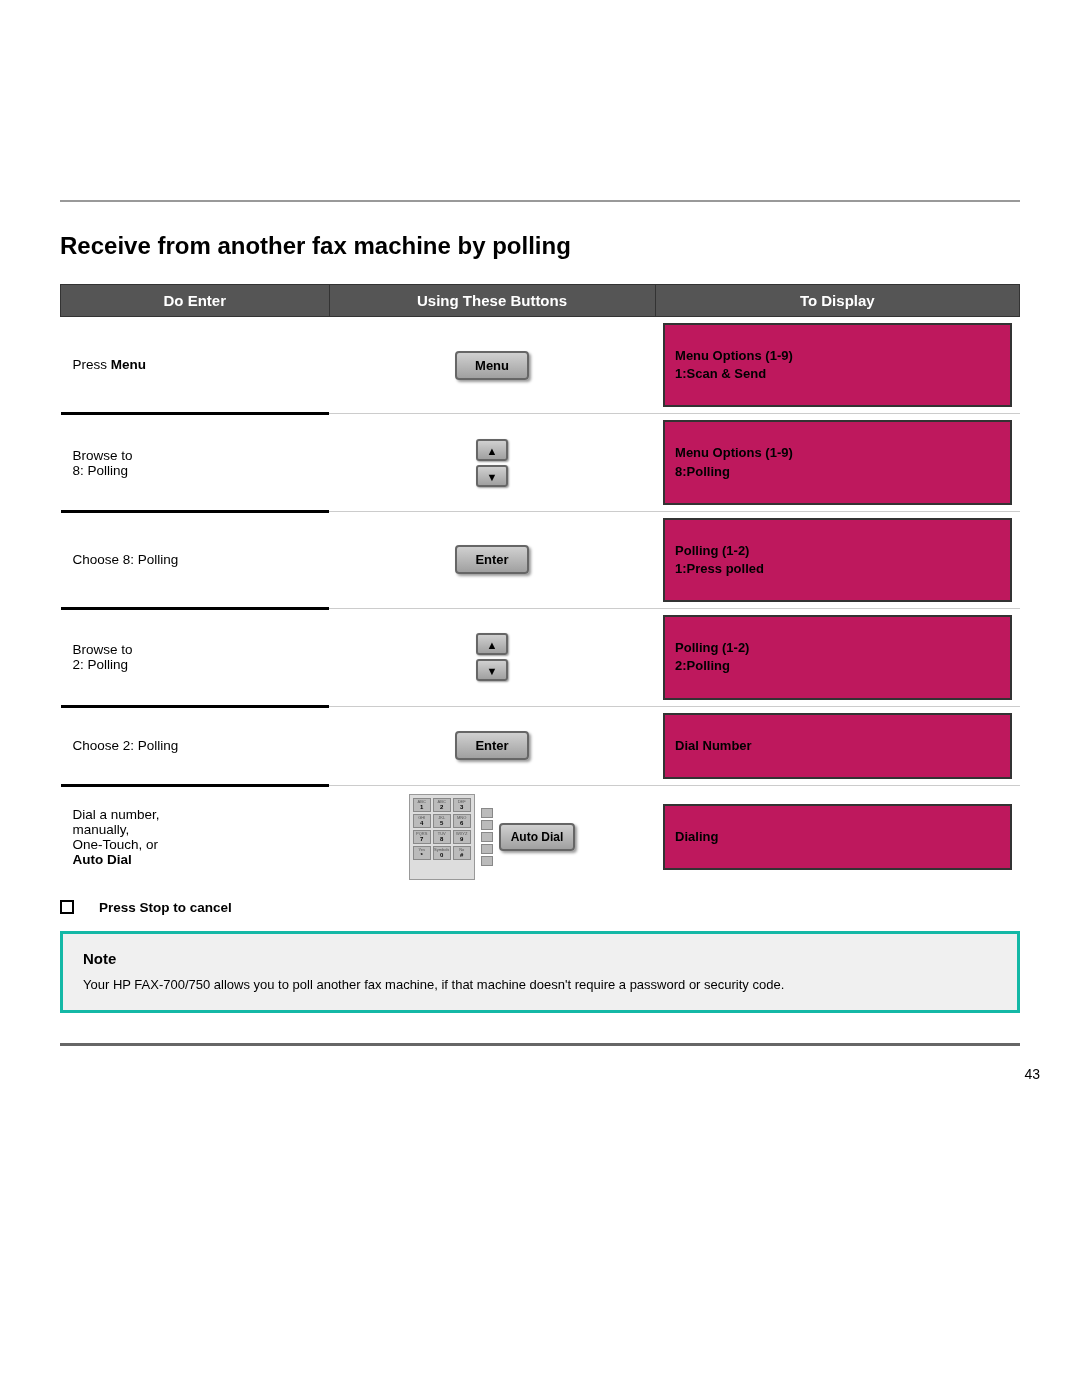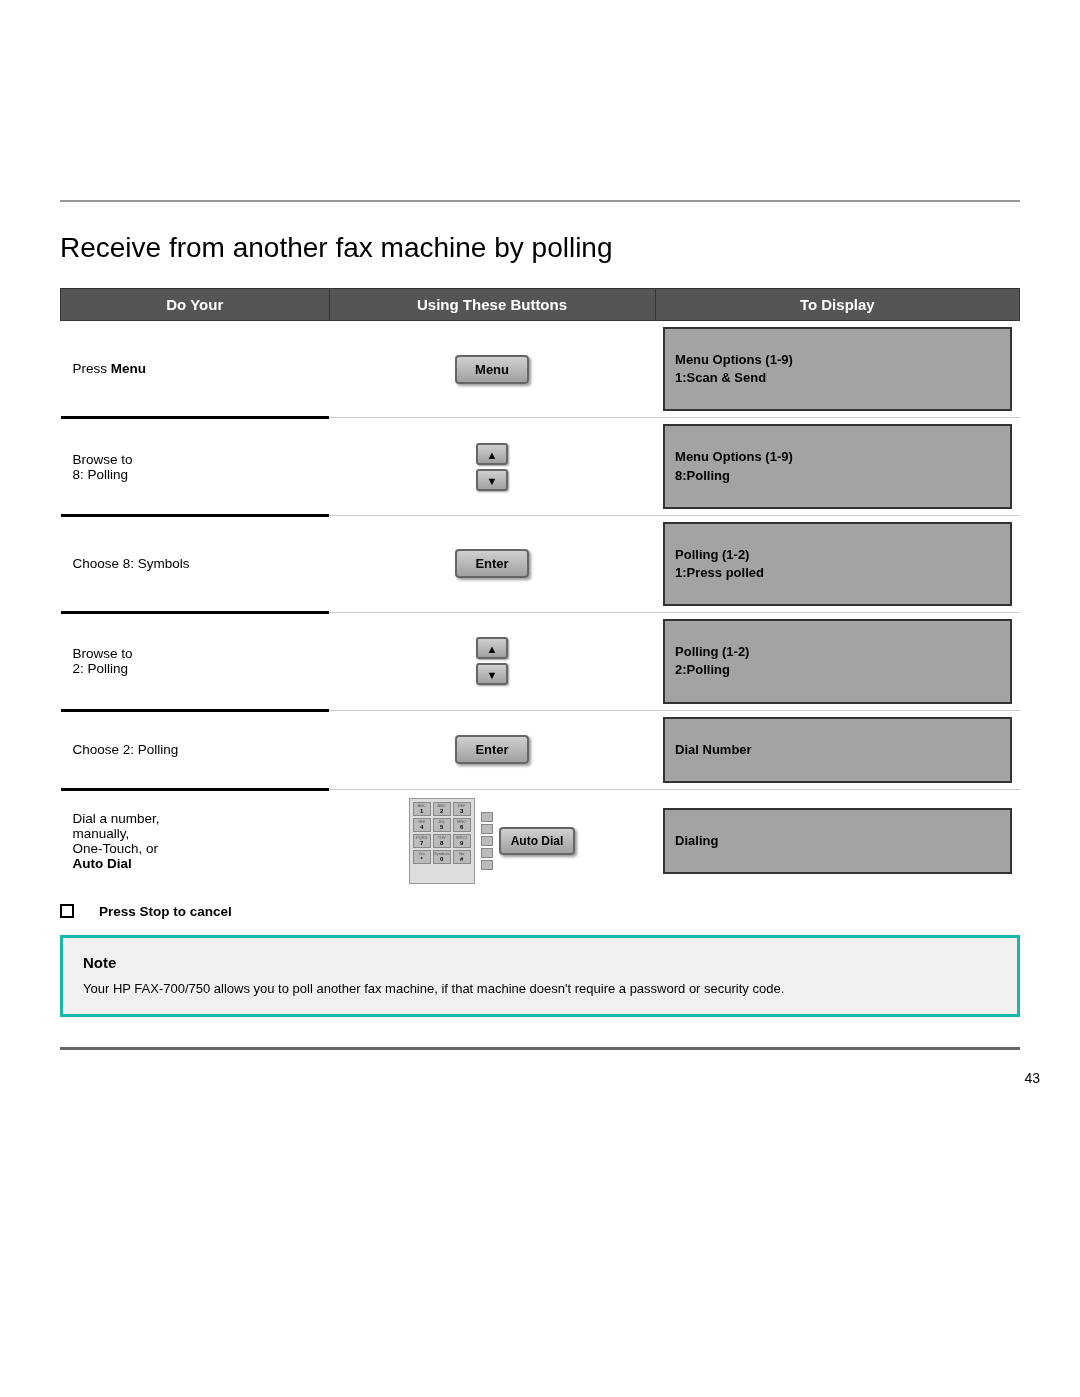--- a/index.html
+++ b/index.html
@@ -25,22 +25,22 @@
       border: none;
       border-top: 2px solid #999;
       margin: 200px 60px 30px 60px;
     }
 
     .content-area {
       margin: 0 60px;
     }
 
     .page-title {
-      font-size: 28px;
-      font-weight: normal;
+      font-size: 24px;
+      font-weight: bold;
       margin-bottom: 24px;
       color: #000;
     }
 
     
     .instruction-table {
       width: 100%;
       border-collapse: collapse;
     }
 
@@ -173,21 +173,21 @@
     .side-btn {
       width: 12px;
       height: 10px;
       background: #bbb;
       border: 1px solid #888;
       font-size: 4px;
     }
 
     
     .display-box {
-      background: #a3a3a3;
+      background: #be185d;
       border: 2px solid #333;
       padding: 22px 10px;
       font-size: 13px;
       font-weight: bold;
       line-height: 1.4;
       min-height: 48px;
       display: flex;
       align-items: center;
     }
 
@@ -260,21 +260,21 @@
 
   <hr class="top-rule">
 
   <div class="content-area">
 
     <h1 class="page-title">Receive from another fax machine by polling</h1>
 
     <table class="instruction-table">
       <thead>
         <tr>
-          <th class="header-cell header-do-this col-do-this">Do Your</th>
+          <th class="header-cell header-do-this col-do-this">Do Enter</th>
           <th class="header-cell header-buttons col-buttons">Using These Buttons</th>
           <th class="header-cell header-display col-display">To Display</th>
         </tr>
       </thead>
       <tbody>
 
         <tr>
           <td class="row-cell">
             Press <span class="bold">Menu</span>
           </td>
@@ -306,21 +306,21 @@
               <div class="display-box-inner">
                 <span class="bold">Menu Options (1-9)</span><br>
                 <span class="bold">8:Polling</span>
               </div>
             </div>
           </td>
         </tr>
 
         <tr>
           <td class="row-cell">
-            Choose 8: Symbols
+            Choose 8: Polling
           </td>
           <td class="row-cell-buttons">
             <span class="btn-enter">Enter</span>
           </td>
           <td class="row-cell-display">
             <div class="display-box">
               <div class="display-box-inner">
                 <span class="bold">Polling (1-2)</span><br>
                 <span class="bold">1:Press polled</span>
               </div>

